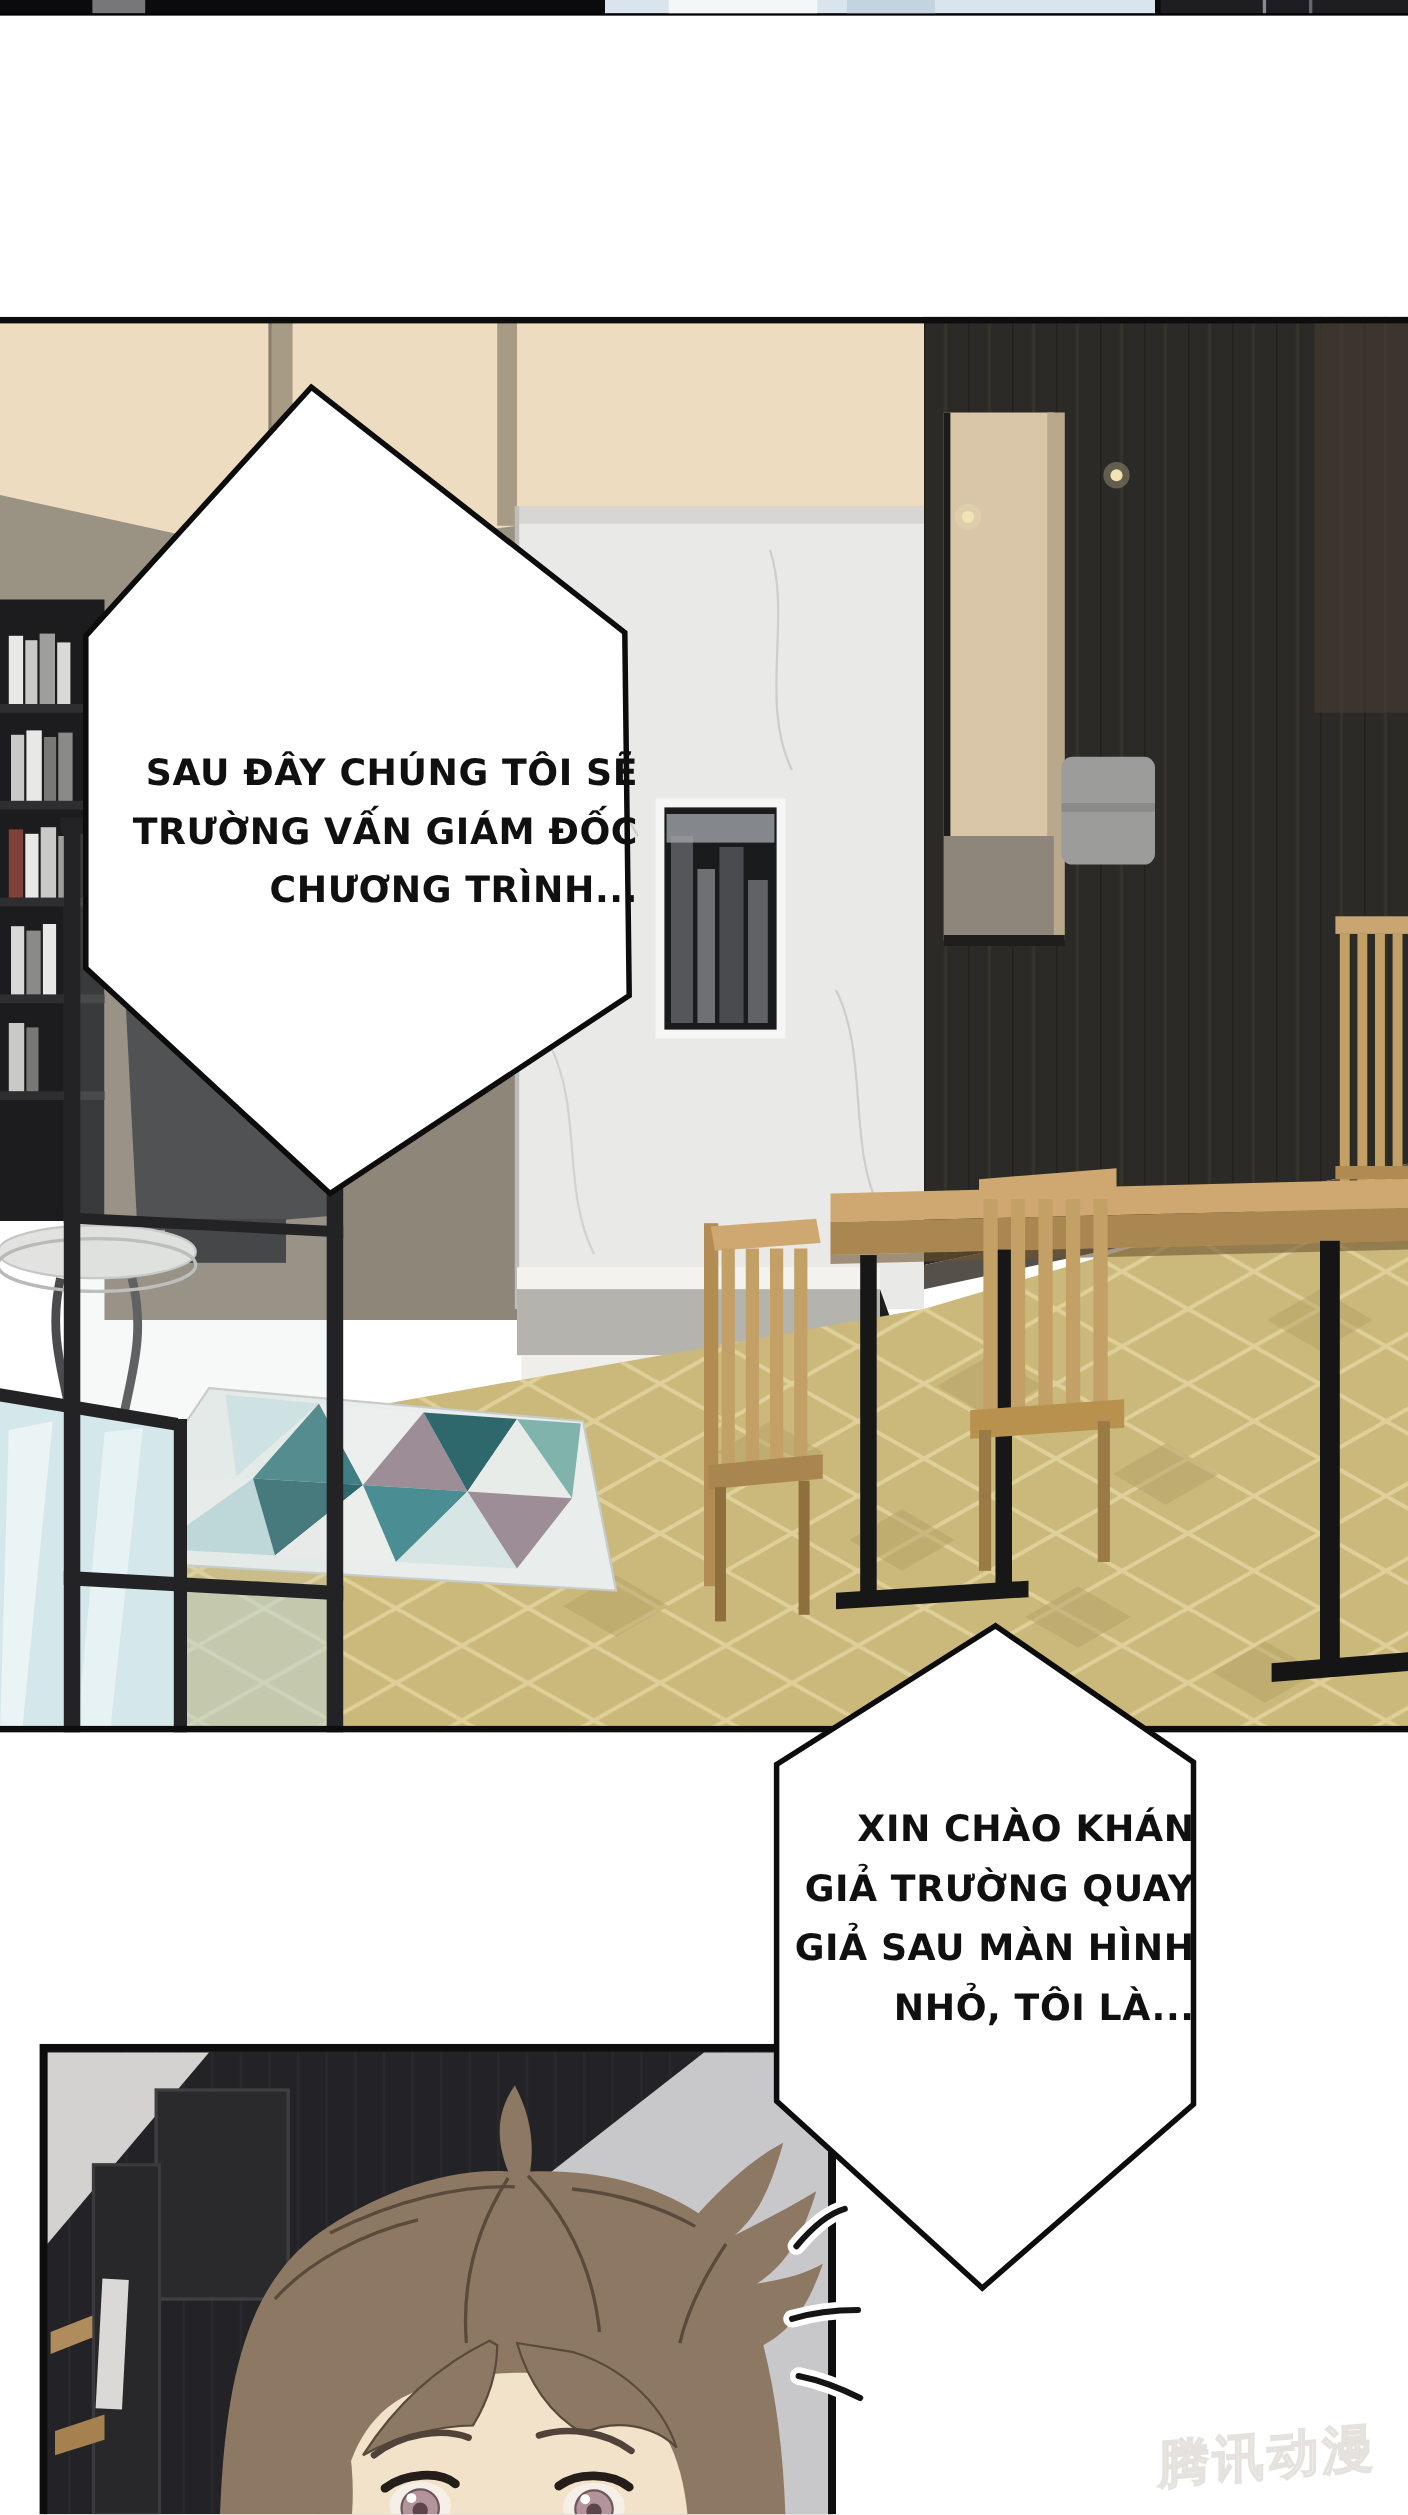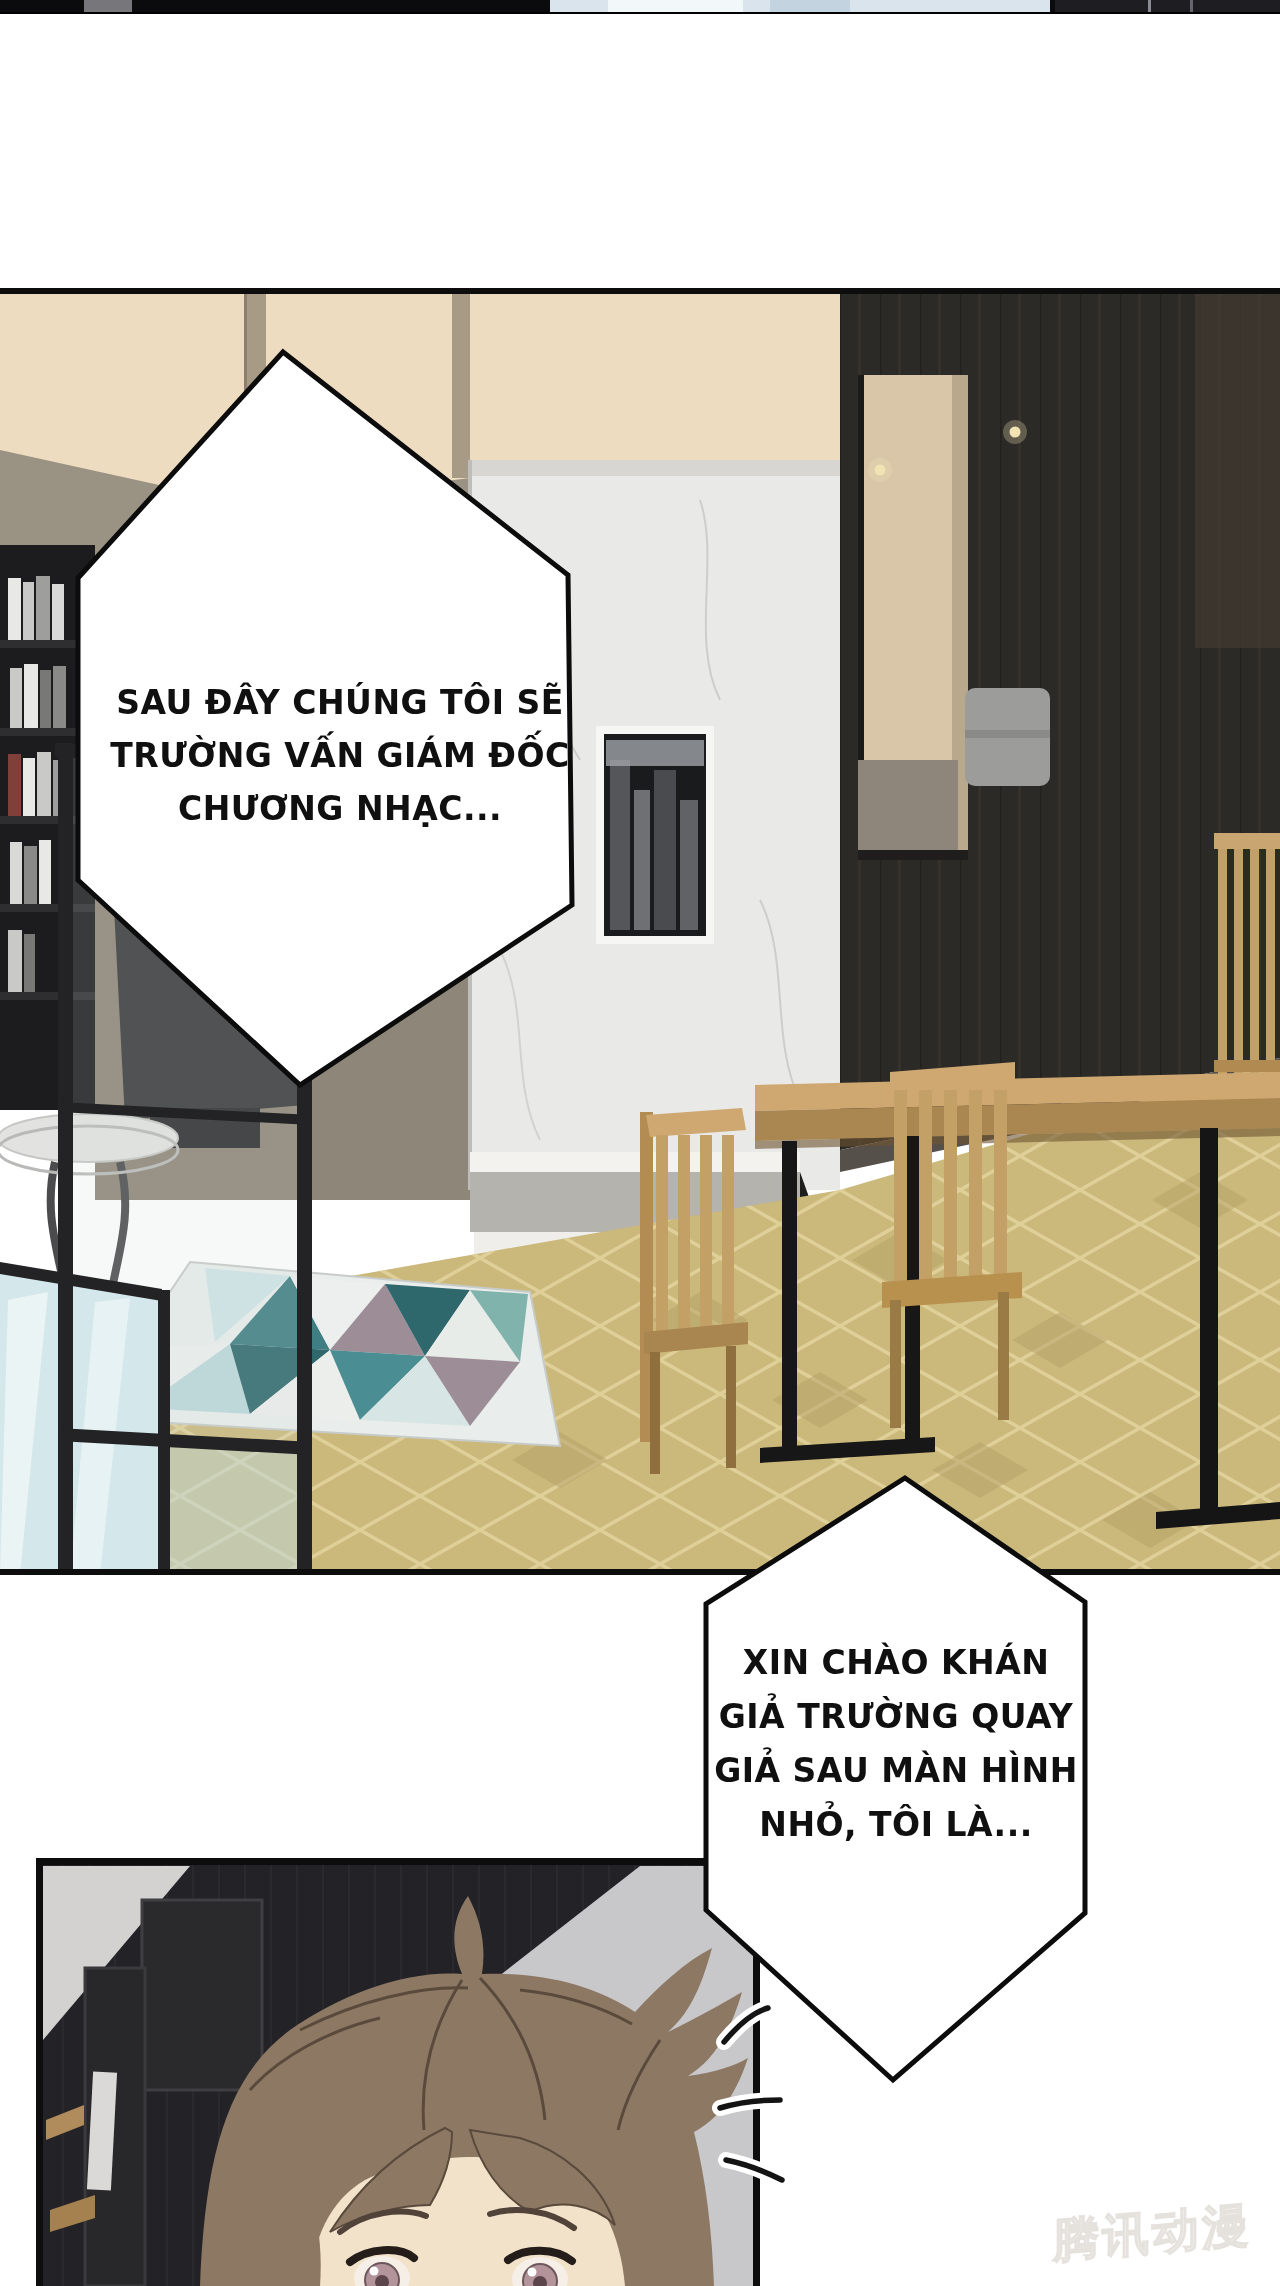--- a/index.html
+++ b/index.html
@@ -11,21 +11,21 @@
   .top-strip i{position:absolute;top:0;height:12px;display:block;}
   .ts-a{left:84px;width:48px;background:#77777b;}
   .ts-b{left:550px;width:500px;background:#d9e4ec;}
   .ts-c{left:608px;width:135px;background:#f2f7fa;}
   .ts-d{left:770px;width:80px;background:#c3d3df;}
   .ts-e{left:1055px;width:225px;background:#1d1d22;}
   .ts-l1{left:1148px;width:3px;background:#8b8b95;}
   .ts-l2{left:1190px;width:3px;background:#666670;}
   .panel-svg{position:absolute;left:0;}
   .overlay{position:absolute;left:0;top:0;pointer-events:none;}
-  .bubble-text{position:absolute;text-align:center;font-weight:bold;color:#101010;
+  .bubble-text{position:absolute;text-align:right;font-weight:bold;color:#101010;
                white-space:nowrap;}
   .bt1{left:100px;top:676px;width:480px;font-size:33px;line-height:53px;letter-spacing:.5px;}
   .bt2{left:706px;top:1636px;width:380px;font-size:33px;line-height:54px;letter-spacing:.5px;}
   .wm{position:absolute;left:1052px;top:2200px;width:240px;font-size:47px;font-weight:bold;
       letter-spacing:3px;color:#f2f0ed;-webkit-text-stroke:1.2px #e5e2dd;
       transform:rotate(-5deg) skewX(-5deg);user-select:none;}
 </style>
 </head>
 <body>
 
@@ -313,21 +313,21 @@
       <path d="M720,2108 C740,2102 760,2100 780,2100" stroke="#ffffff" stroke-width="16" stroke-linecap="round" fill="none"></path>
       <path d="M720,2108 C740,2102 760,2100 780,2100" stroke="#141414" stroke-width="5.5" stroke-linecap="round" fill="none"></path>
       <path d="M726,2160 C746,2164 766,2172 782,2180" stroke="#ffffff" stroke-width="16" stroke-linecap="round" fill="none"></path>
       <path d="M726,2160 C746,2164 766,2172 782,2180" stroke="#141414" stroke-width="5.5" stroke-linecap="round" fill="none"></path>
     </g>
   </svg>
 
   <div class="bubble-text bt1">
     <div>SAU ĐÂY CHÚNG TÔI SẼ</div>
     <div>TRƯỜNG VẤN GIÁM ĐỐC</div>
-    <div>CHƯƠNG NHẠC...</div>
+    <div>CHƯƠNG TRÌNH...</div>
   </div>
   <div class="bubble-text bt2">
     <div>XIN CHÀO KHÁN</div>
     <div>GIẢ TRƯỜNG QUAY</div>
     <div>GIẢ SAU MÀN HÌNH</div>
     <div>NHỎ, TÔI LÀ...</div>
   </div>
 
   <div class="wm" style="color: rgb(242, 240, 237);">腾讯动漫</div>
 </div>

